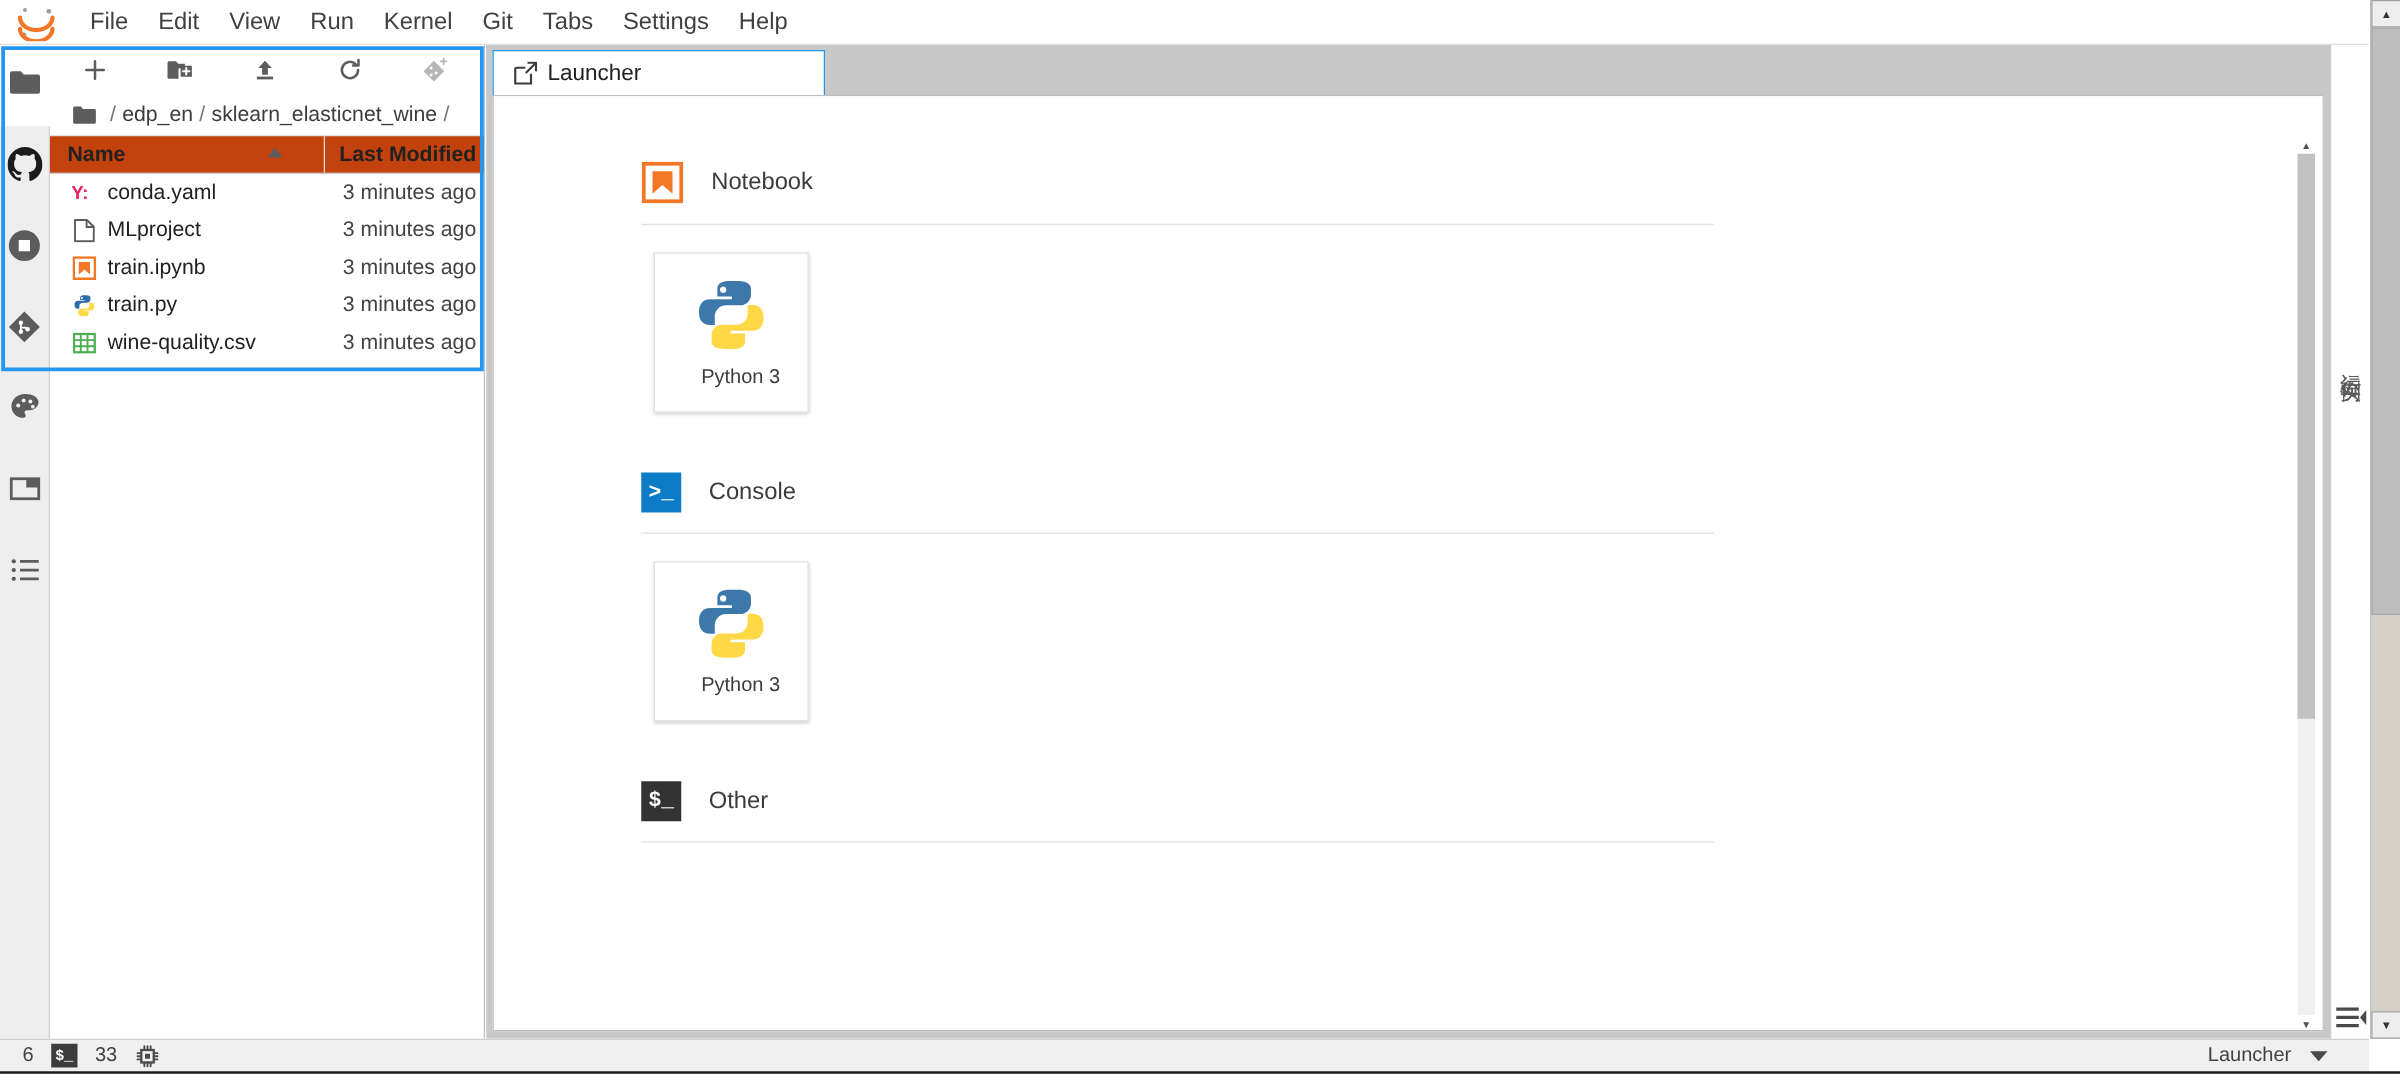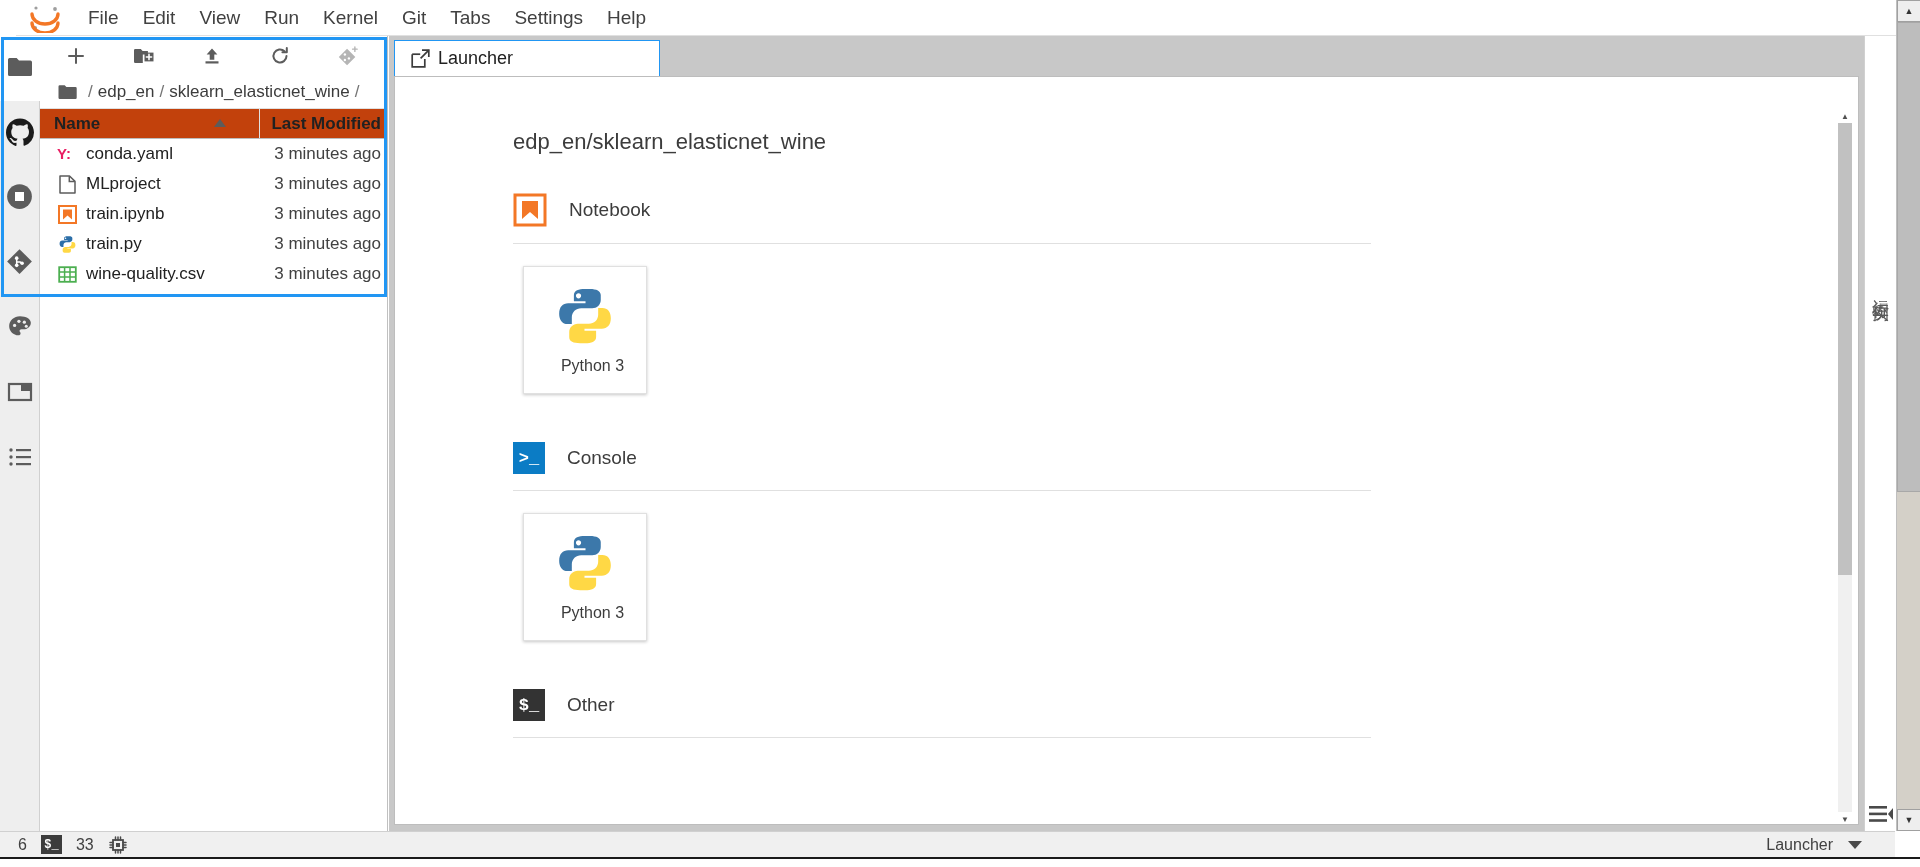--- a/index.html
+++ b/index.html
@@ -5,21 +5,21 @@
   * { box-sizing: border-box; margin: 0; padding: 0; }
   html, body {
     width: 1920px; height: 867px;
     font-family: "Liberation Sans", sans-serif;
     background: #fff; overflow: hidden;
   }
   #app { position: relative; width: 1920px; height: 867px; background: #fff; }
 
   
   .menubar {
-    position: absolute; top: 0; left: 16px; width: 1895px; height: 36px;
+    position: absolute; top: 0; left: 0; width: 1895px; height: 36px;
     background: #fff; display: flex; align-items: center;
     border-bottom: 1px solid #e0e0e0;
   }
   .jp-logo { width: 38px; height: 30px; margin-left: 10px; position: relative; }
   .menu-items { display: flex; align-items: center; margin-left: 12px; }
   .menu-item {
     font-size: 19px; color: #414141; padding: 3px 12px;
     cursor: default; white-space: nowrap; line-height: 22px;
   }
 
@@ -450,21 +450,20 @@
             <path d="M11 1.2h6.8V8" fill="none" stroke="#3c3c3c" stroke-width="1.7"></path>
             <path d="M17.8 1.2 9.6 9.4" fill="none" stroke="#3c3c3c" stroke-width="1.7"></path>
           </svg>
         </span>
         <span>Launcher</span>
       </div>
     </div>
 
     <div class="content-wrap">
       <div class="launcher">
-        <div class="launcher-title">edp_en/sklearn_elasticnet_wine</div>
 
         <div class="section">
           <div class="section-head">
             <span style="display:flex;">
               <svg width="34" height="34" viewBox="0 0 34 34">
                 <rect x="2" y="2" width="30" height="30" fill="#fff" stroke="#f37726" stroke-width="3"></rect>
                 <path d="M9 8h16v18l-8-7-8 7Z" fill="#f37726"></path>
               </svg>
             </span>
             <span class="section-label">Notebook</span>

